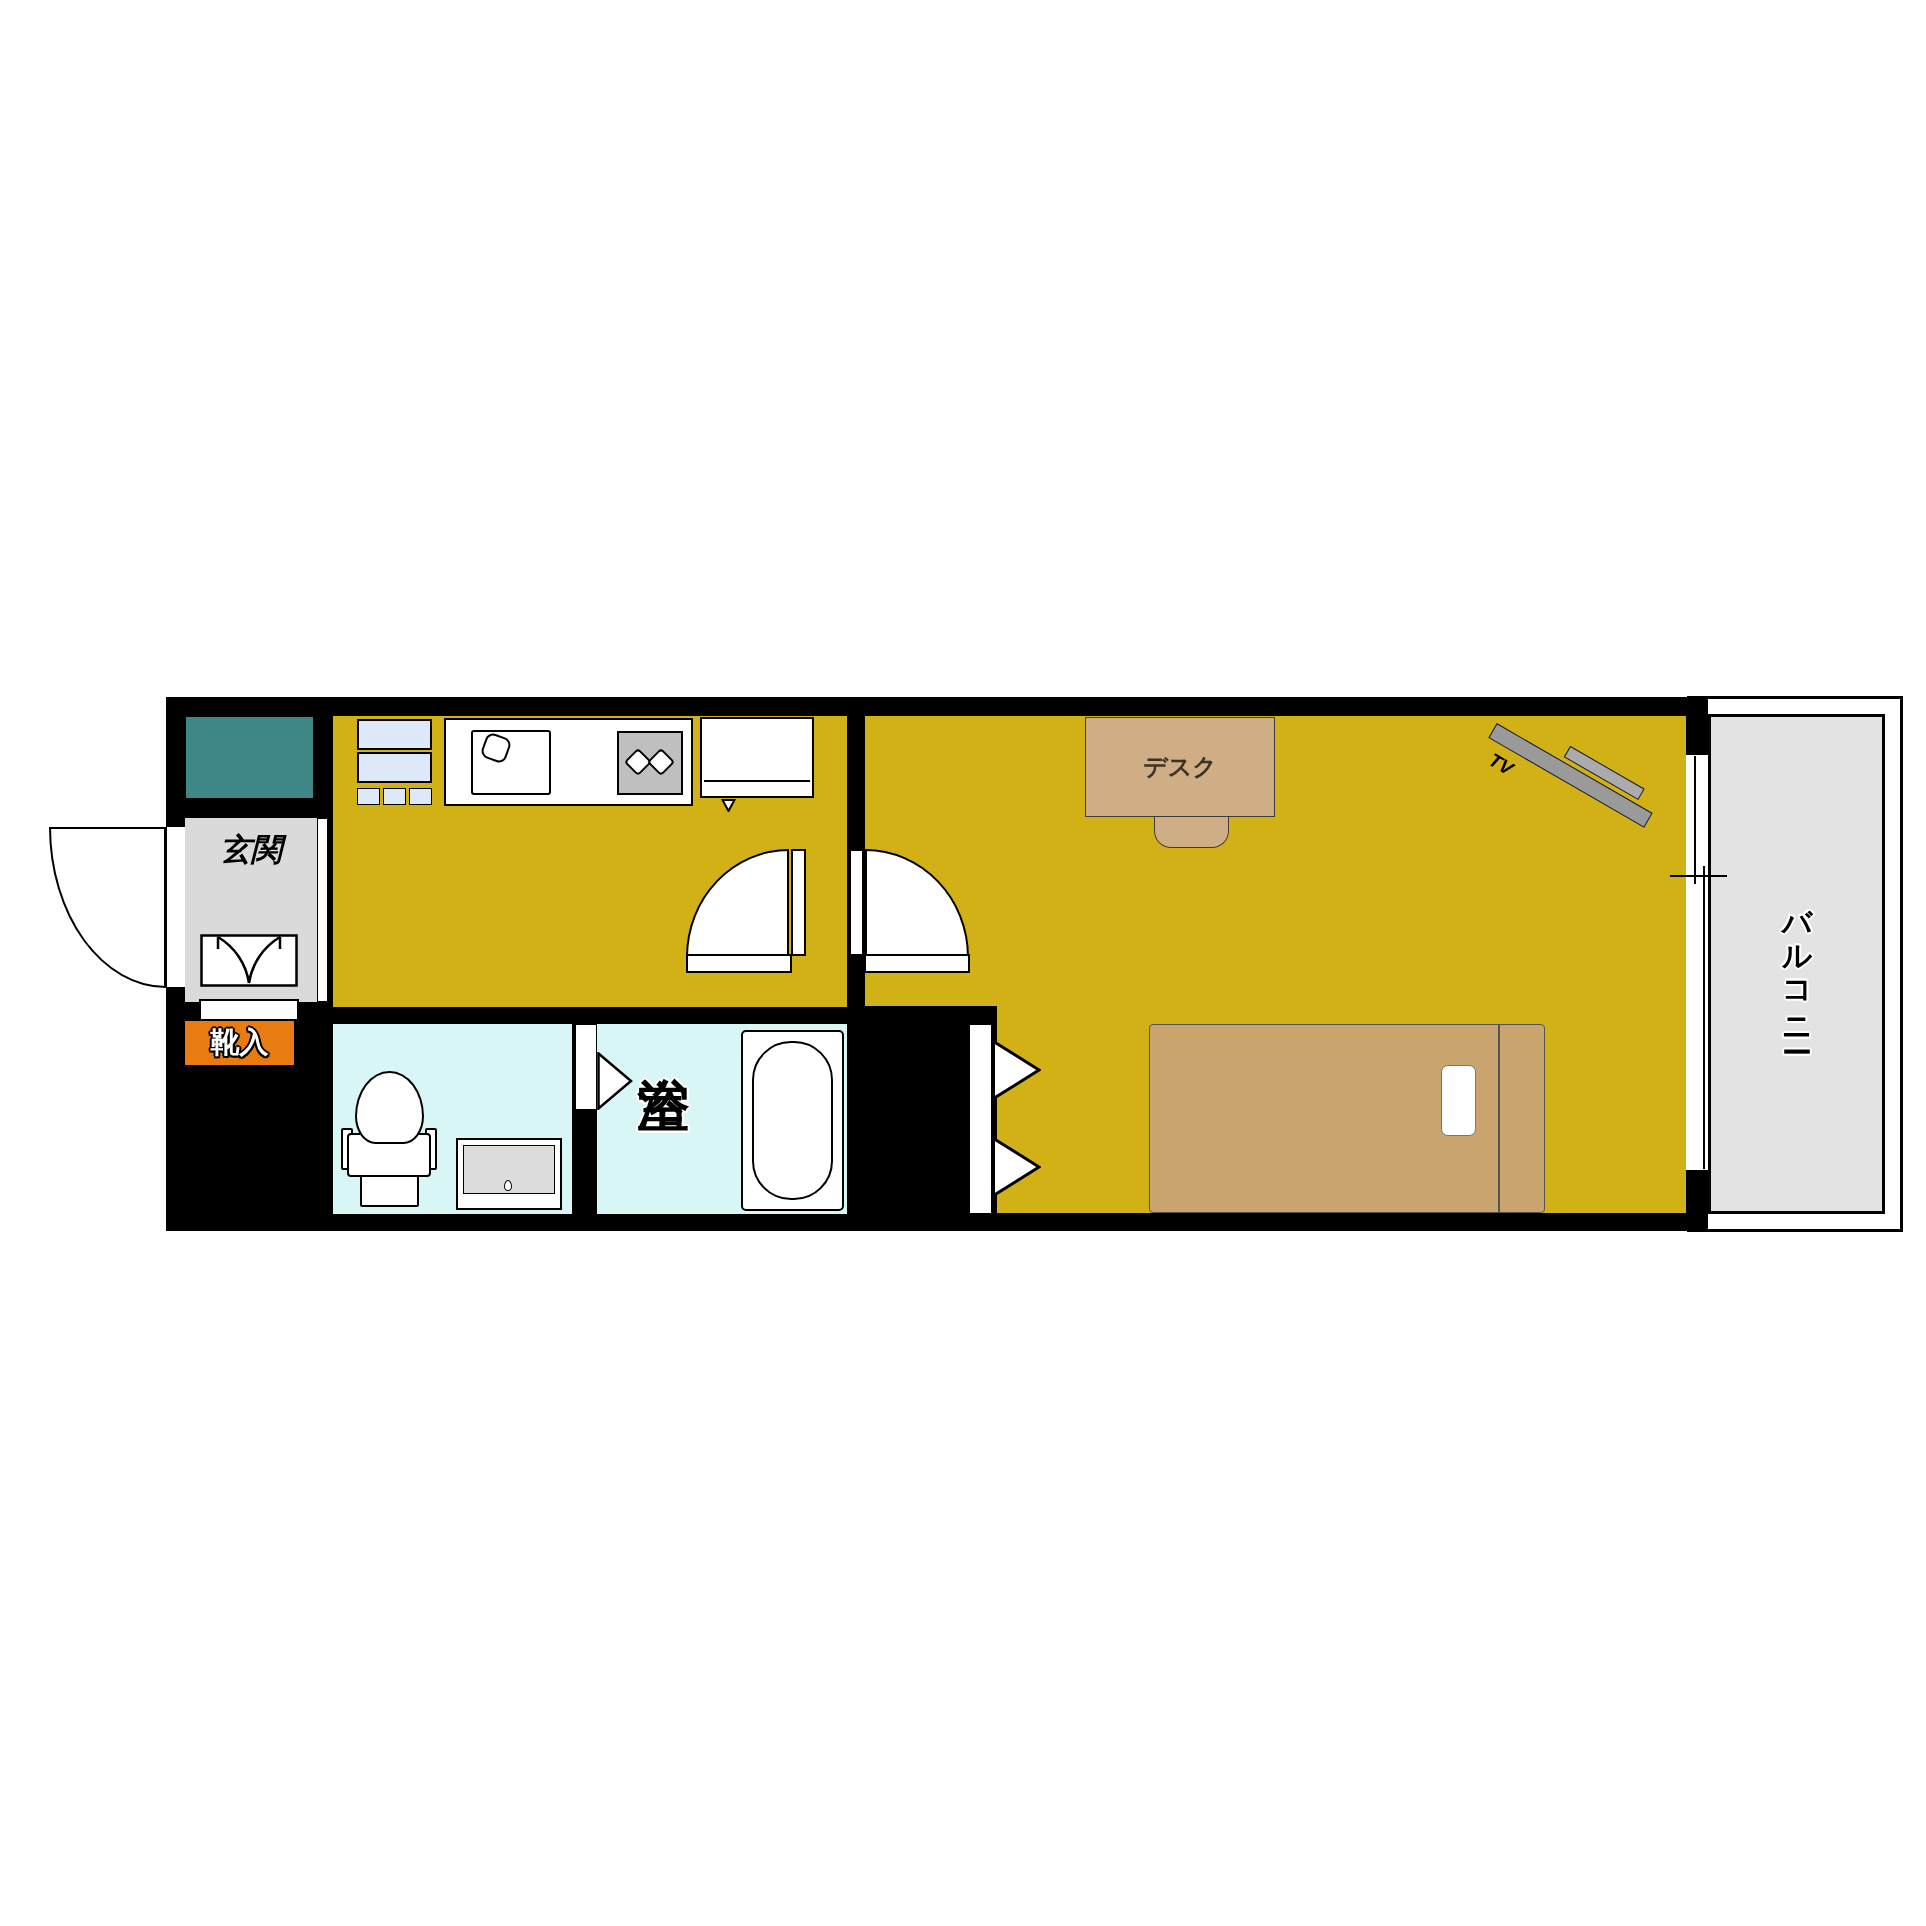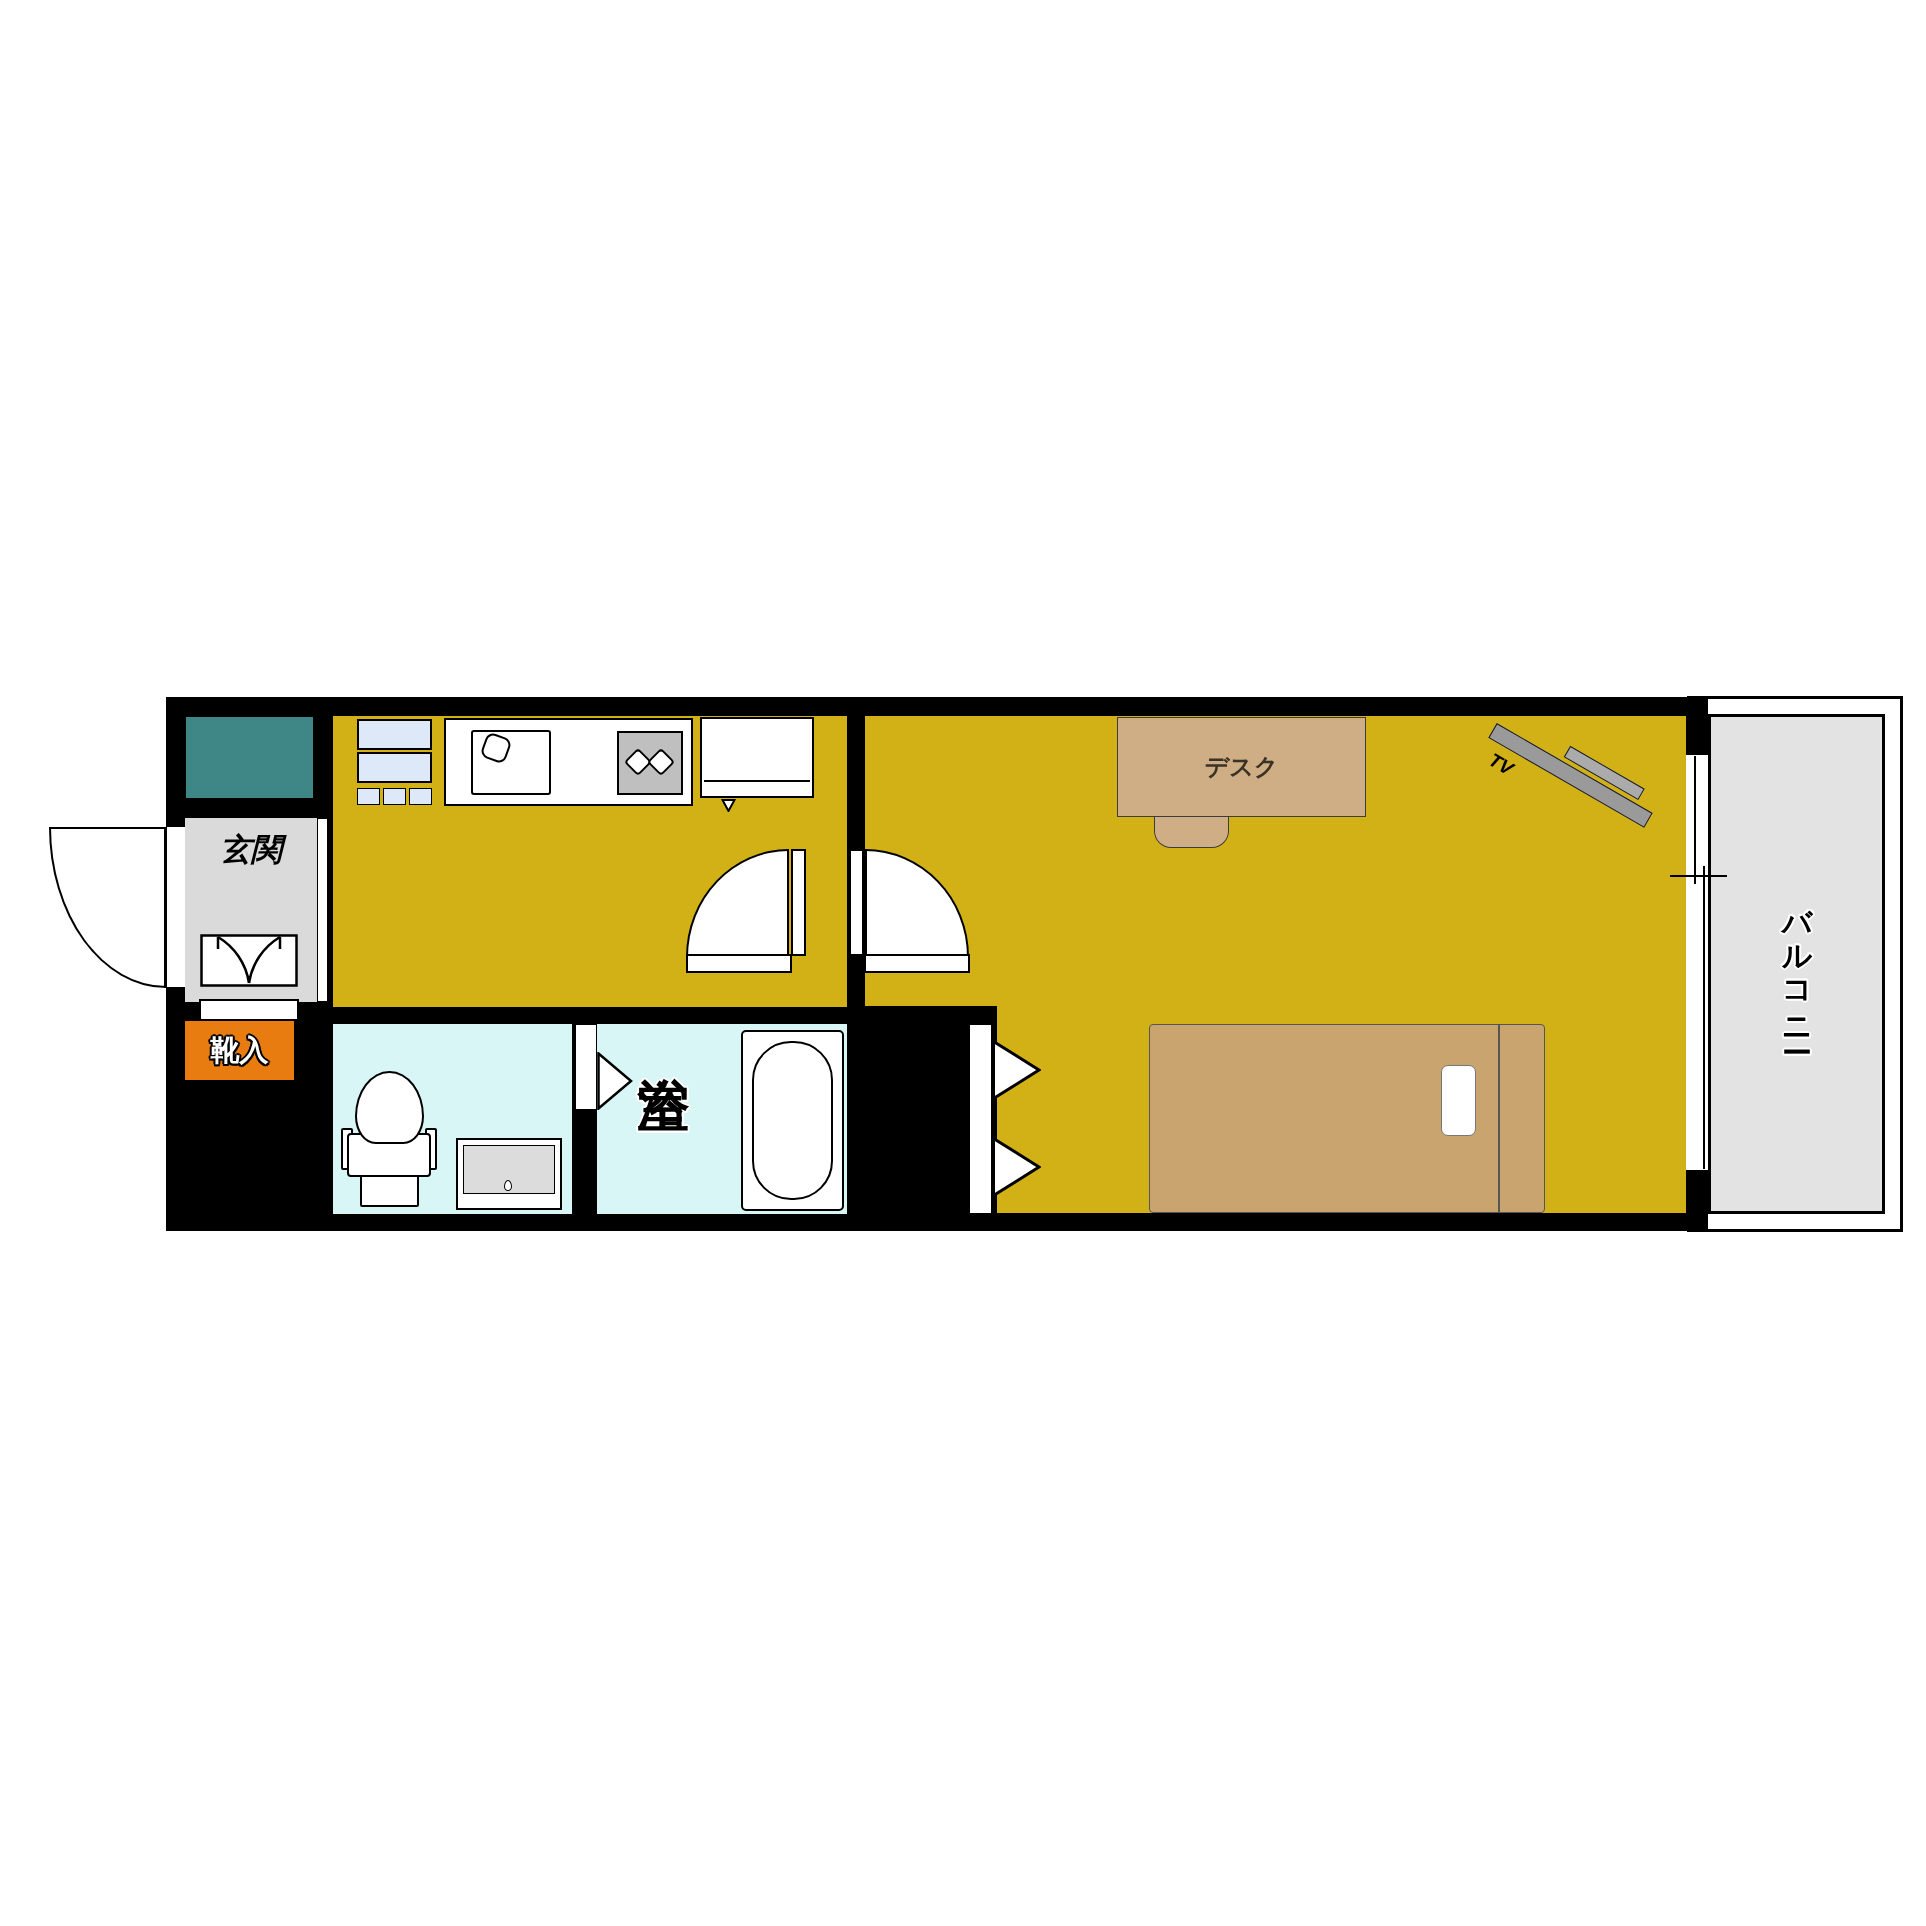--- a/index.html
+++ b/index.html
@@ -49,21 +49,21 @@
     <path d="M36,6 A130,130 0 0 1 98,98" fill="none" stroke="#000" stroke-width="5"></path>
     <path d="M160,6 A130,130 0 0 0 98,98" fill="none" stroke="#000" stroke-width="5"></path>
     <line x1="36" y1="6" x2="36" y2="30" stroke="#000" stroke-width="5"></line>
     <line x1="160" y1="6" x2="160" y2="30" stroke="#000" stroke-width="5"></line>
   </svg>
   <div class="abs" style="left:199px;top:999px;width:100px;height:22px;background:#fff;border:2px solid #000;"></div>
 
   <div class="abs" style="left:167px;top:827px;width:18px;height:160px;background:#fff;"></div>
   <div class="abs" style="left:49px;top:827px;width:117px;height:161px;background:#fff;border:2px solid #000;border-bottom-left-radius:100% 100%;"></div>
 
-  <div class="abs center orange" style="left:185px;top:1021px;width:109px;height:59px;font-family:Liberation Mono, monospace;">
+  <div class="abs center orange" style="left:185px;top:1021px;width:109px;height:44px;font-family:Liberation Mono, monospace;">
     <span class="halo-b" style="font-size:29px;font-weight:bold;">靴入</span>
   </div>
 
   <div class="abs" style="left:357px;top:719px;width:75px;height:31px;background:var(--cabinet-blue);border:2px solid #000;"></div>
   <div class="abs" style="left:357px;top:752px;width:75px;height:31px;background:var(--cabinet-blue);border:2px solid #000;"></div>
   <div class="abs" style="left:357px;top:788px;width:23px;height:17px;background:var(--cabinet-blue);border:1.5px solid #000;"></div>
   <div class="abs" style="left:383px;top:788px;width:23px;height:17px;background:var(--cabinet-blue);border:1.5px solid #000;"></div>
   <div class="abs" style="left:409px;top:788px;width:23px;height:17px;background:var(--cabinet-blue);border:1.5px solid #000;"></div>
 
   <div class="abs" style="left:444px;top:718px;width:249px;height:88px;background:#fff;border:2.5px solid #000;"></div>
@@ -108,21 +108,21 @@
   <div class="abs" style="left:752px;top:1041px;width:81px;height:159px;background:#fff;border:2px solid #000;border-radius:39px;"></div>
 
   <div class="abs" style="left:969px;top:1024px;width:23px;height:190px;background:#fff;border:1.5px solid #000;"></div>
   <svg class="abs" style="left:992px;top:1040px;" width="49" height="60" viewBox="0 0 98 120">
     <polygon points="3,3 94,60 3,117" fill="#fff" stroke="#000" stroke-width="6"></polygon>
   </svg>
   <svg class="abs" style="left:992px;top:1137px;" width="49" height="60" viewBox="0 0 98 120">
     <polygon points="3,3 94,60 3,117" fill="#fff" stroke="#000" stroke-width="6"></polygon>
   </svg>
 
-  <div class="abs center" style="left:1117px;top:717px;width:249px;height:100px;background:var(--desk-tan);border:1.5px solid #3c3c3c;">
+  <div class="abs center" style="left:1085px;top:717px;width:190px;height:100px;background:var(--desk-tan);border:1.5px solid #3c3c3c;">
     <span style="font-size:24px;font-weight:bold;color:#3a3224;">デスク</span>
   </div>
   <div class="abs" style="left:1154px;top:817px;width:75px;height:31px;background:var(--desk-tan);border:1.5px solid #3c3c3c;border-top:none;border-radius:0 0 17px 17px;"></div>
 
   <div class="abs" style="left:1480px;top:722px;width:193px;height:108px;transform:rotate(30deg);">
     <div class="abs" style="left:76px;top:31px;width:86px;height:13px;background:#ababab;border:1.5px solid #1a1a1a;"></div>
     <div class="abs" style="left:1px;top:48px;width:180px;height:17px;background:#9a9a9a;border:1.5px solid #1a1a1a;"></div>
     <div class="abs" style="left:13px;top:71px;font-size:19px;font-weight:bold;font-style:italic;color:#000;">TV</div>
   </div>
 

